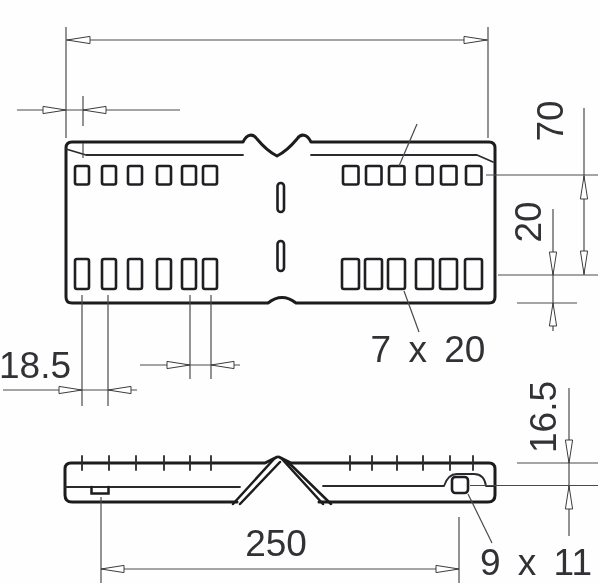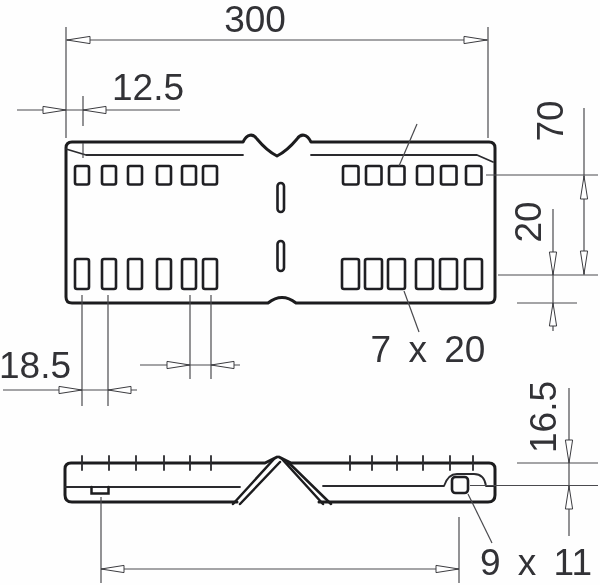--- a/index.html
+++ b/index.html
@@ -154,32 +154,31 @@
       <use href="#arrowhead" class="arr" transform="translate(569,486) rotate(-90)"></use>
     </g>
 
     <g class="d">
       <line x1="417" y1="124" x2="399" y2="166"></line>
       <line x1="404" y1="291" x2="419" y2="332"></line>
       <line x1="468" y1="494" x2="492" y2="543"></line>
     </g>
   </svg>
 
-  <div class="lbl" style="left:205px;top:0px;width:100px;height:38px;">300</div>
 
-  <div class="lbl" style="left:103px;top:68px;width:90px;height:38px;">12.5</div>
 
 
   <div class="lbl rot" style="left:510px;top:102px;width:80px;height:38px;">70</div>
 
   <div class="lbl rot" style="left:488px;top:203px;width:80px;height:38px;">20</div>
 
   <div class="lbl sp" style="left:356px;top:330px;width:144px;height:38px;">7 x 20</div>
 
   <div class="lbl" style="left:-4px;top:346px;width:78px;height:38px;">18.5</div>
 
 
   <div class="lbl rot" style="left:501px;top:398px;width:84px;height:38px;">16.5</div>
 
+  <div class="lbl" style="left:226px;top:524px;width:100px;height:38px;">250</div>
 
   <div class="lbl sp" style="left:466px;top:543px;width:140px;height:38px;">9 x 11</div>
 
 </div>
 
 </body></html>

